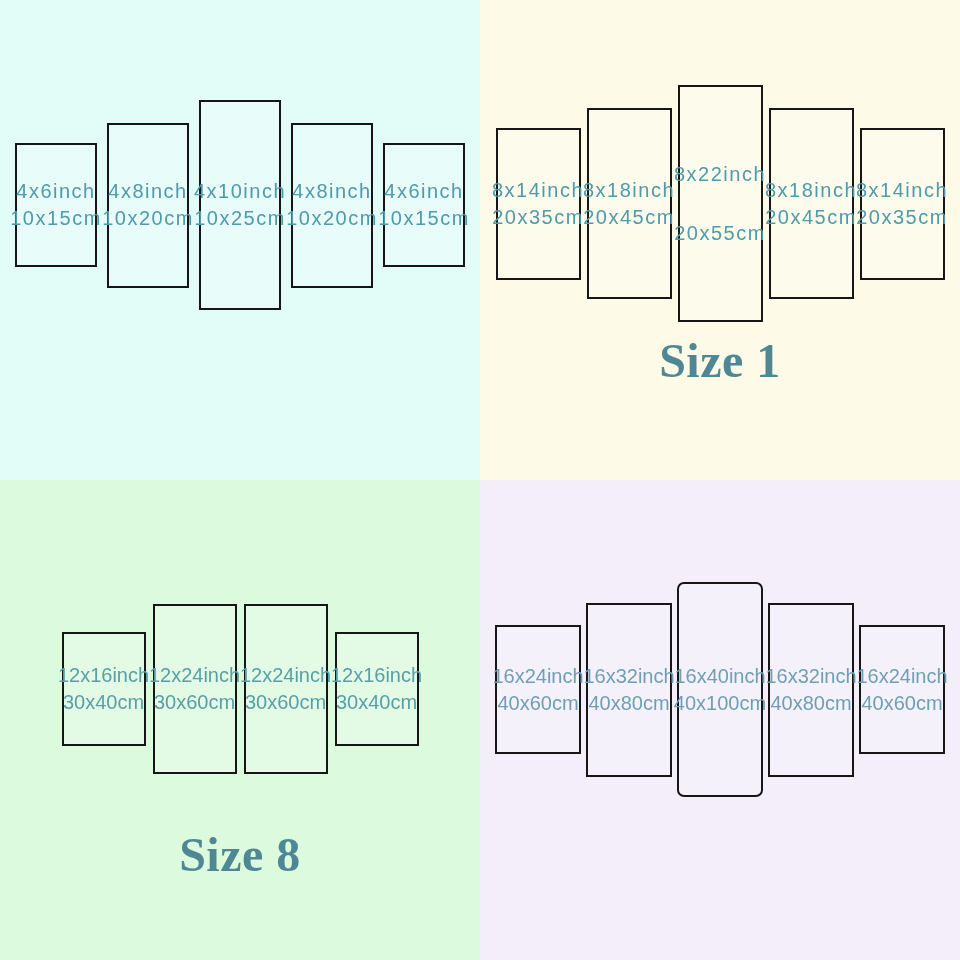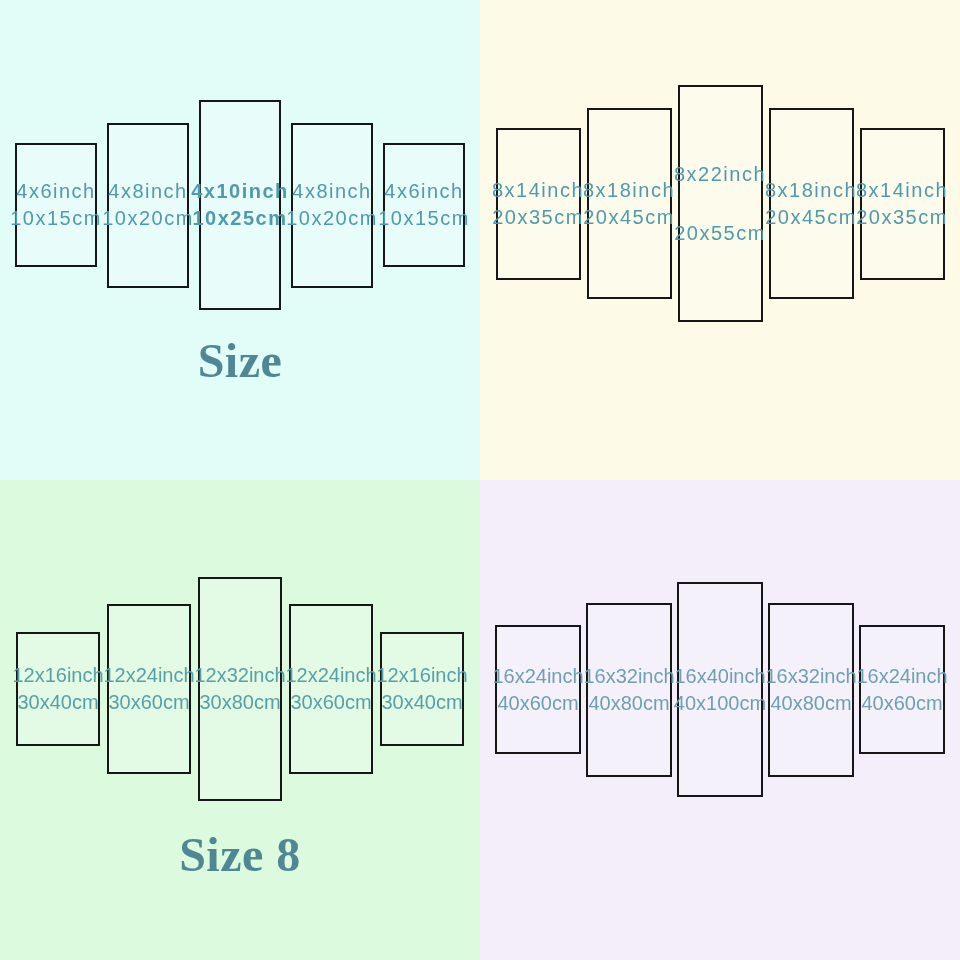--- a/index.html
+++ b/index.html
@@ -77,34 +77,33 @@
   <section class="quadrant" style="--bg: #e2fcf8; --text: #4f9aab; --label-color: #4f8894; --pw: 82px; --gap: 10px; --row-top: 100px; --row-h: 210px; --label-top: 336px; --ls: 1.5px;">
     <div class="panel-row">
         <div class="panel" style="height: 124px;">
           <span class="line">4x6inch</span>
           <span class="line">10x15cm</span>
         </div>
         <div class="panel" style="height: 165px;">
           <span class="line">4x8inch</span>
           <span class="line">10x20cm</span>
         </div>
-        <div class="panel" style="height: 210px; font-weight: bold;">
+        <div class="panel" style="height: 210px;">
           <span class="line">4x10inch</span>
           <span class="line">10x25cm</span>
         </div>
         <div class="panel" style="height: 165px;">
           <span class="line">4x8inch</span>
           <span class="line">10x20cm</span>
         </div>
         <div class="panel" style="height: 124px;">
           <span class="line">4x6inch</span>
           <span class="line">10x15cm</span>
         </div>
       </div>
-    <h2 class="quadrant-label">Size</h2>
   </section>
 
   <section class="quadrant" style="--bg: #fdfbe7; --text: #4f9aab; --label-color: #4f8894; --pw: 85px; --gap: 6px; --row-top: 85px; --row-h: 237px; --label-top: 336px; --ls: 1.5px;">
     <div class="panel-row">
         <div class="panel" style="height: 152px;">
           <span class="line">8x14inch</span>
           <span class="line">20x35cm</span>
         </div>
         <div class="panel" style="height: 191px;">
           <span class="line">8x18inch</span>
@@ -116,35 +115,32 @@
         </div>
         <div class="panel" style="height: 191px;">
           <span class="line">8x18inch</span>
           <span class="line">20x45cm</span>
         </div>
         <div class="panel" style="height: 152px;">
           <span class="line">8x14inch</span>
           <span class="line">20x35cm</span>
         </div>
       </div>
+    <h2 class="quadrant-label">Size 1</h2>
   </section>
 
   <section class="quadrant" style="--bg: #dcfadd; --text: #57a0a8; --label-color: #4f8894; --pw: 84px; --gap: 7px; --row-top: 97px; --row-h: 224px; --label-top: 350px; --ls: 0px;">
     <div class="panel-row">
         <div class="panel" style="height: 114px;">
           <span class="line">12x16inch</span>
           <span class="line">30x40cm</span>
         </div>
         <div class="panel" style="height: 170px;">
           <span class="line">12x24inch</span>
           <span class="line">30x60cm</span>
-        </div>
-        <div class="panel" style="height: 224px;">
-          <span class="line">12x32inch</span>
-          <span class="line">30x80cm</span>
         </div>
         <div class="panel" style="height: 170px;">
           <span class="line">12x24inch</span>
           <span class="line">30x60cm</span>
         </div>
         <div class="panel" style="height: 114px;">
           <span class="line">12x16inch</span>
           <span class="line">30x40cm</span>
         </div>
       </div>
@@ -154,21 +150,21 @@
   <section class="quadrant" style="--bg: #f3eefa; --text: #6e9fb2; --label-color: #4f8894; --pw: 86px; --gap: 5px; --row-top: 102px; --row-h: 215px; --label-top: 350px; --ls: 0px;">
     <div class="panel-row">
         <div class="panel" style="height: 129px;">
           <span class="line">16x24inch</span>
           <span class="line">40x60cm</span>
         </div>
         <div class="panel" style="height: 174px;">
           <span class="line">16x32inch</span>
           <span class="line">40x80cm</span>
         </div>
-        <div class="panel" style="height: 215px;">
+        <div class="panel" style="height: 215px; border-radius: 7px;">
           <span class="line">16x40inch</span>
           <span class="line">40x100cm</span>
         </div>
         <div class="panel" style="height: 174px;">
           <span class="line">16x32inch</span>
           <span class="line">40x80cm</span>
         </div>
         <div class="panel" style="height: 129px;">
           <span class="line">16x24inch</span>
           <span class="line">40x60cm</span>

